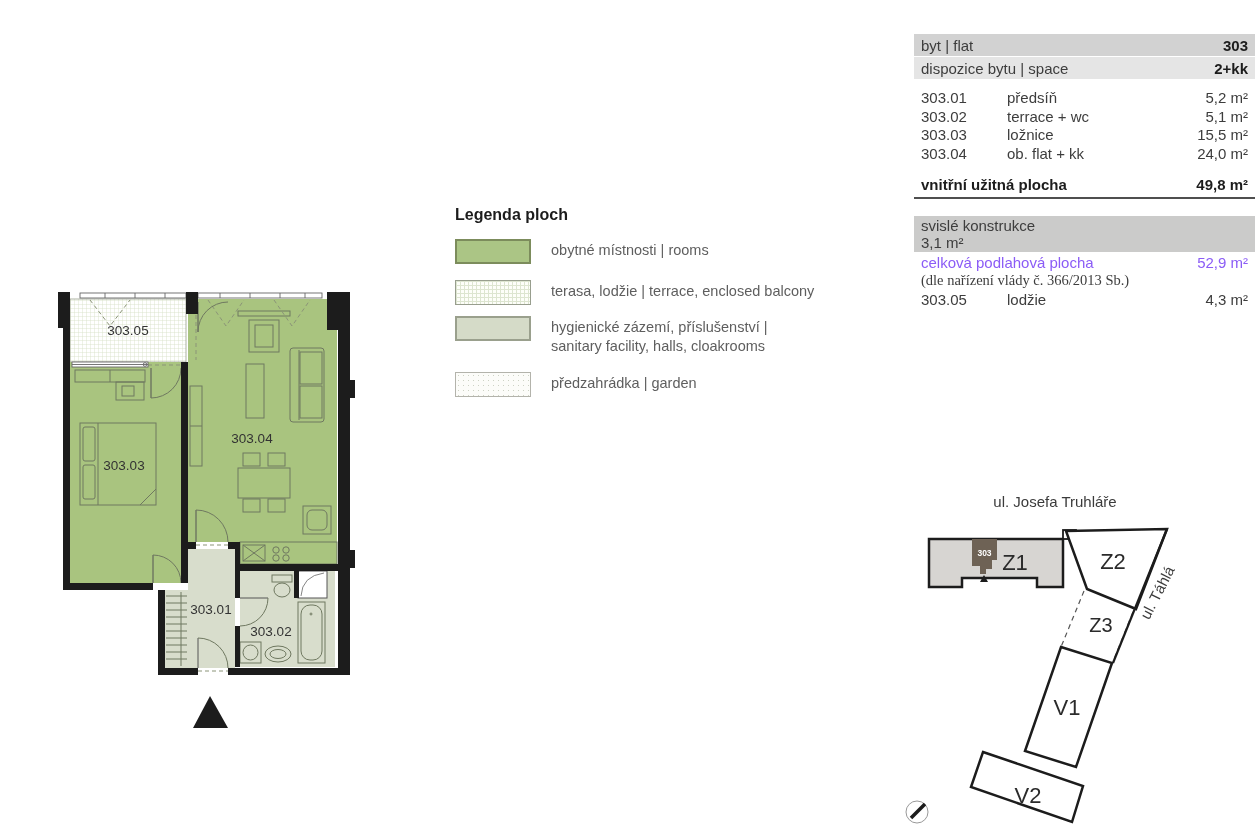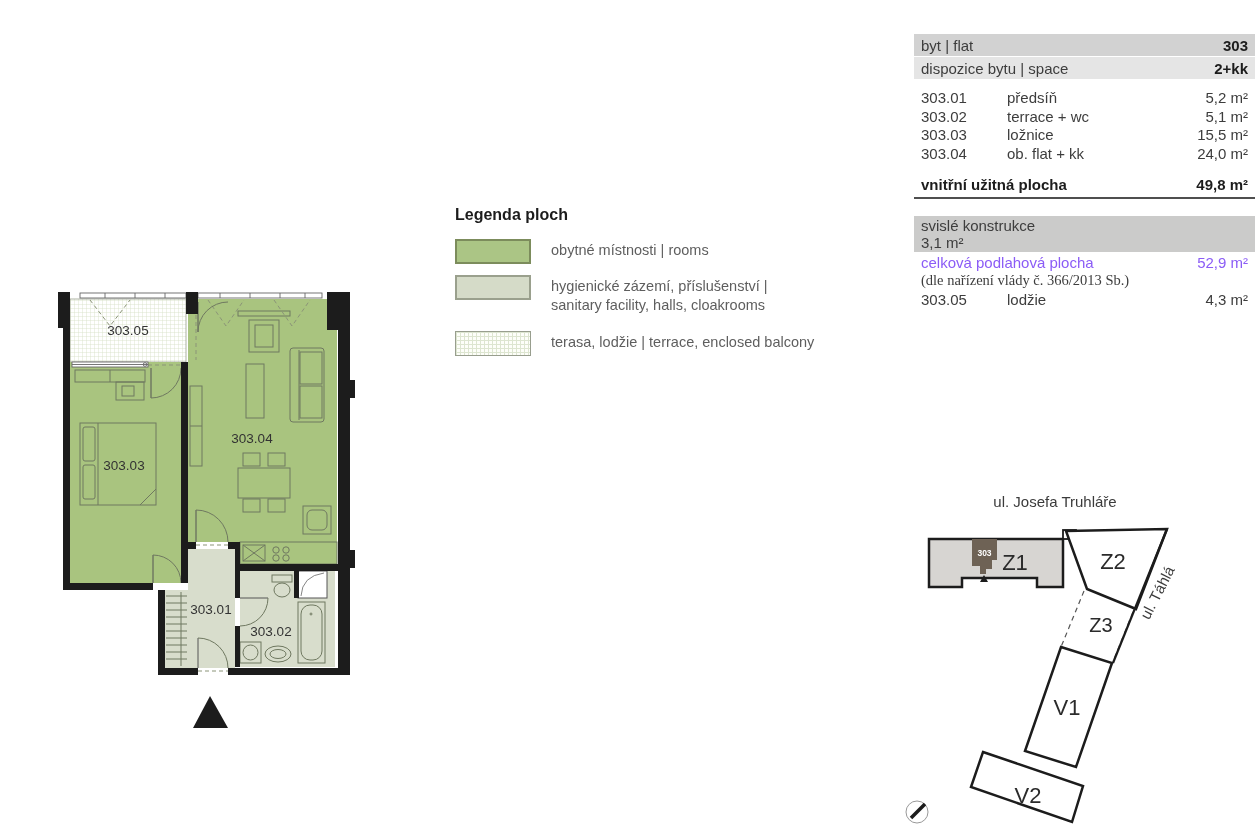--- a/index.html
+++ b/index.html
@@ -201,27 +201,31 @@
 
   <polygon points="160,416 178,448 143,448" fill="#1c1c1c"></polygon>
 </svg>
 
 <div class="legend">
   <h3>Legenda ploch</h3>
   <div class="litem">
     <div class="sw sw-green"></div>
     <div class="llabel">obytné místnosti | rooms</div>
   </div>
+  <div class="litem" style="margin-top:16px">
+    <div class="sw sw-grid"></div>
+    <div class="llabel">terasa, lodžie | terrace, enclosed balcony</div>
+  </div>
   <div class="litem">
     <div class="sw sw-san"></div>
     <div class="llabel" style="max-width:270px">hygienické zázemí, příslušenství | sanitary facility, halls, cloakrooms</div>
   </div>
   <div class="litem" style="margin-top:16px">
-    <div class="sw sw-grid"></div>
-    <div class="llabel">terasa, lodžie | terrace, enclosed balcony</div>
+    <div class="sw sw-dots"></div>
+    <div class="llabel">předzahrádka | garden</div>
   </div>
 </div>
 
 <div class="info">
   <div class="hrow h1">
     <span>byt | flat</span>
     <span class="v">303</span>
   </div>
   <div class="hrow h3">
     <span>dispozice bytu | space</span>

